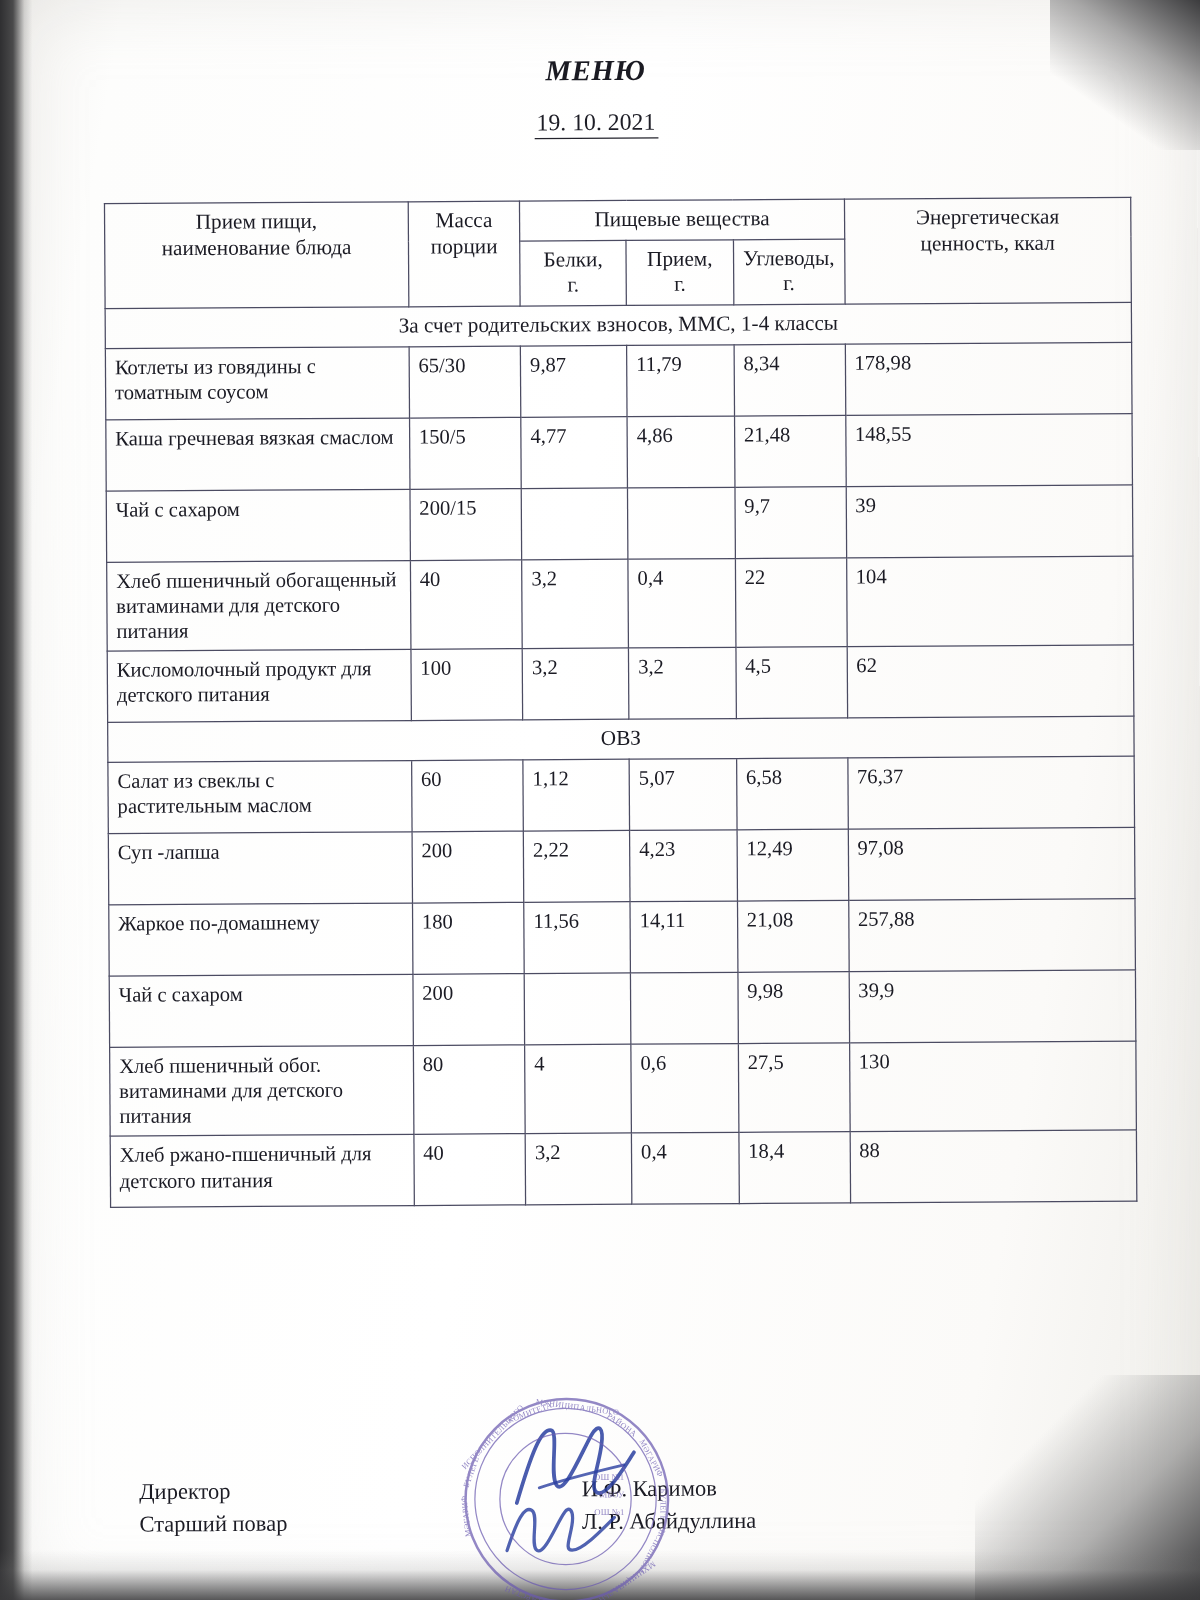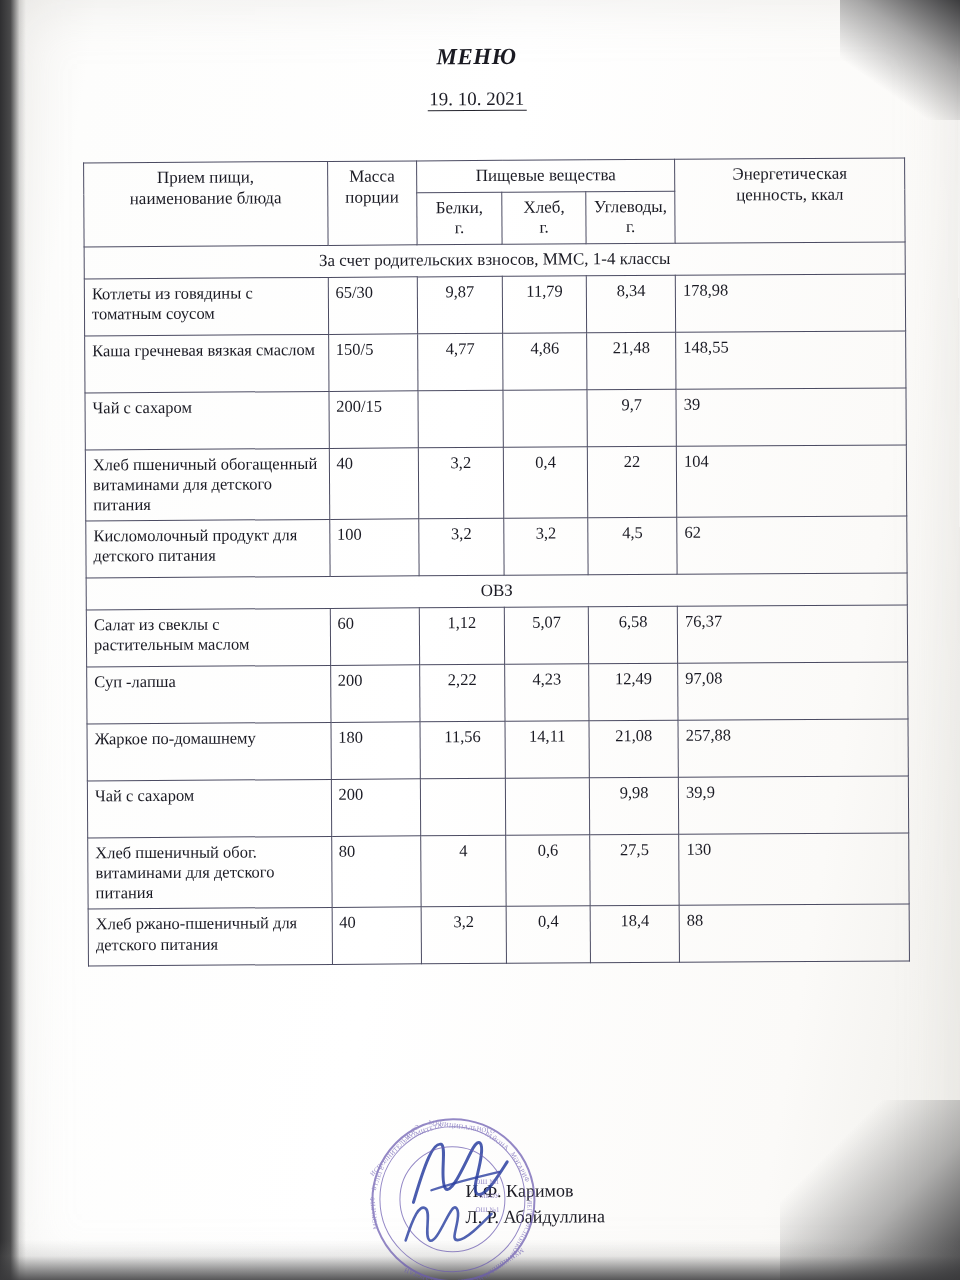--- a/index.html
+++ b/index.html
@@ -124,21 +124,20 @@
   td.name {
     width: 248px;
     padding-left: 10px;
   }
   td.mass {
     width: 78px;
     margin-left: 11px;
   }
   td.num {
     width: 74px;
-    text-align: center;
   }
   td.kcal {
     width: 232px;
   }
   tr.dish td {
     height: 46px;
   }
 
   .signatures {
     position: absolute;
@@ -236,21 +235,21 @@
             <div>Энергетическая</div>
             <div>ценность, ккал</div>
           </th>
         </tr>
         <tr>
           <th class="hdr num">
             <div>Белки,</div>
             <div>г.</div>
           </th>
           <th class="hdr num">
-            <div>Хлеб,</div>
+            <div>Прием,</div>
             <div>г.</div>
           </th>
           <th class="hdr num">
             <div>Углеводы,</div>
             <div>г.</div>
           </th>
         </tr>
       </thead>
       <tbody>
 
@@ -348,20 +347,24 @@
           <td class="mass">40</td>
           <td class="num">3,2</td>
           <td class="num">0,4</td>
           <td class="num">18,4</td>
           <td class="kcal">88</td>
         </tr>
 
       </tbody>
     </table>
 
+    <div class="signatures">
+      <div>Директор</div>
+      <div>Старший повар</div>
+    </div>
     <div class="names">
       <div>И.Ф. Каримов</div>
       <div>Л. Р. Абайдуллина</div>
     </div>
 
     <svg class="sig-ink" style="left:400px; top:1132px;" width="120" height="80" viewBox="0 0 120 80">
       <path d="M10,70 C22,30 30,10 38,12 C44,14 36,48 42,56 C48,64 62,30 70,16 C76,6 80,10 78,24 C76,40 68,58 74,62 C82,66 96,42 104,30" fill="none" stroke="#2a3fa0" stroke-width="3" stroke-linecap="round" opacity="0.85"></path>
       <path d="M28,58 C46,52 70,46 96,40" fill="none" stroke="#2a3fa0" stroke-width="2.2" stroke-linecap="round" opacity="0.8"></path>
     </svg>
     <svg class="sig-ink" style="left:396px; top:1196px;" width="110" height="56" viewBox="0 0 110 56">

